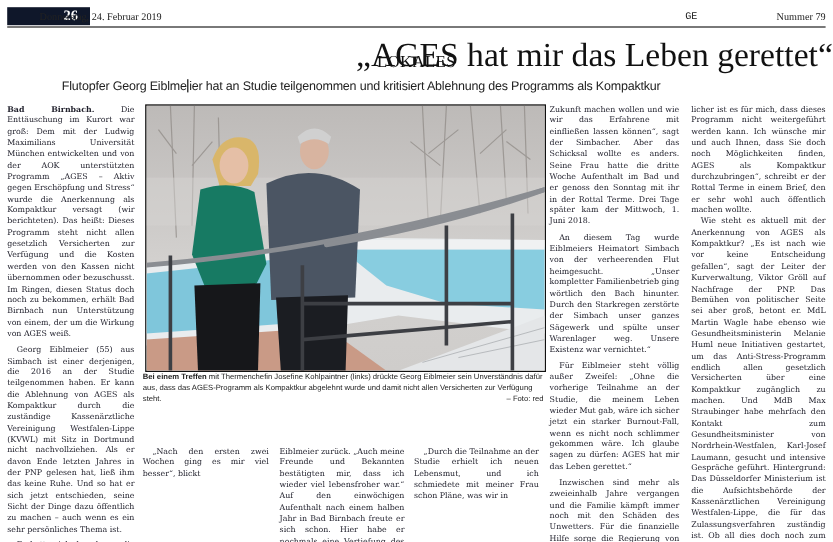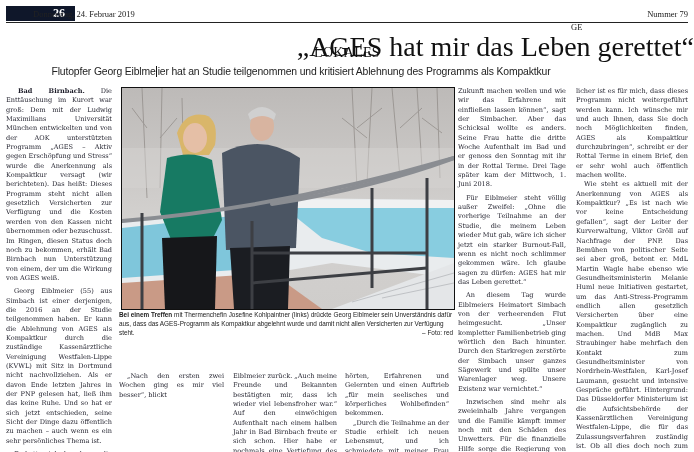--- a/index.html
+++ b/index.html
@@ -17,39 +17,39 @@
       font-weight: bold; font-size: 12px; line-height: 15px; text-align: center; padding-left: 37px;
     }
     .date {
       position: absolute; left: 27px; top: 3px;
       font-family: "Liberation Serif", serif; font-size: 8.5px; color: #222;
     }
     .section {
       position: absolute; left: 0; width: 682px; top: -1px; text-align: center;
       font-family: "Liberation Serif", serif; font-size: 14px; letter-spacing: 0.3px; color: #111; margin-top: 40px;
     }
-    .edition { position: absolute; left: 565px; top: 16px; font-family: Liberation Serif, serif; font-size: 8.5px; }
+    .edition { position: absolute; left: 565px; top: 3px; font-family: Liberation Mono, monospace; font-size: 8.5px; }
     .issue { position: absolute; right: 0; top: 3px; font-family: "Liberation Serif", serif; font-size: 8.5px; }
 
     .headline {
       position: absolute; left: 0; top: 30px; width: 694px; text-align: right;
       font-family: "Liberation Serif", serif; font-size: 28px; color: #111; line-height: 34px;
     }
     .subtitle {
       position: absolute; left: 0; top: 66px; width: 602px; text-align: center;
       font-family: "Liberation Sans", sans-serif; font-size: 10.4px; color: #222; letter-spacing: -0.15px;
     }
     .col {
       position: absolute; font-family: "DejaVu Serif", serif; font-size: 6.55px; line-height: 9.35px;
       color: #1e1e2a; text-align: justify; hyphens: manual;
     }
     .col p { margin: 0; text-indent: 8px; }
     .col p.first { text-indent: 0; }
     .col p.gap { margin-top: 4px; }
-    .dateline { font-weight: bold; margin-left: 12px; }
+    .dateline { font-weight: bold; }
     .col1 { left: 6px; top: 87px; width: 106px; }
     .col2 { left: 119px; top: 372px; width: 105px; }
     .col3 { left: 233px; top: 372px; width: 104px; }
     .col4 { left: 345px; top: 372px; width: 104px; }
     .col5 { left: 458px; top: 87px; width: 108px; }
     .col6 { left: 576px; top: 87px; width: 112px; }
 
     .photo {
       position: absolute; left: 121px; top: 87px; width: 332px; height: 221px;
       border: 1px solid #111; overflow: hidden; background: #c8c6c4;
@@ -149,27 +149,26 @@
 
 <div class="col col2">
   <p>„Nach den ersten zwei Wochen ging es mir viel besser“, blickt</p>
 </div>
 
 <div class="col col3">
   <p class="first">Eiblmeier zurück. „Auch meine Freunde und Bekannten bestätigten mir, dass ich wieder viel lebensfroher war.“ Auf den einwöchigen Aufenthalt nach einem halben Jahr in Bad Birnbach freute er sich schon. Hier habe er nochmals eine Vertiefung des Ge-</p>
 </div>
 
 <div class="col col4">
-  <p class="first">hörten, Erfahrenen und Gelernten und einen Auftrieb „für mein seelisches und körperliches Wohlbefinden“ bekommen.</p>
   <p>„Durch die Teilnahme an der Studie erhielt ich neuen Lebensmut, und ich schmiedete mit meiner Frau schon Pläne, was wir in</p>
 </div>
 
 <div class="col col5">
   <p class="first">Zukunft machen wollen und wie wir das Erfahrene mit einfließen lassen können“, sagt der Simbacher. Aber das Schicksal wollte es anders. Seine Frau hatte die dritte Woche Aufenthalt im Bad und er genoss den Sonntag mit ihr in der Rottal Terme. Drei Tage später kam der Mittwoch, 1. Juni 2018.</p>
+  <p class="gap">An diesem Tag wurde Eiblmeiers Heimatort Simbach von der verheerenden Flut heimgesucht. „Unser kompletter Familienbetrieb ging wörtlich den Bach hinunter. Durch den Starkregen zerstörte der Simbach unser ganzes Sägewerk und spülte unser Warenlager weg. Unsere Existenz war vernichtet.“</p>
   <p class="gap">Für Eiblmeier steht völlig außer Zweifel: „Ohne die vorherige Teilnahme an der Studie, die meinem Leben wieder Mut gab, wäre ich sicher jetzt ein starker Burnout-Fall, wenn es nicht noch schlimmer gekommen wäre. Ich glaube sagen zu dürfen: AGES hat mir das Leben gerettet.“</p>
-  <p class="gap">An diesem Tag wurde Eiblmeiers Heimatort Simbach von der verheerenden Flut heimgesucht. „Unser kompletter Familienbetrieb ging wörtlich den Bach hinunter. Durch den Starkregen zerstörte der Simbach unser ganzes Sägewerk und spülte unser Warenlager weg. Unsere Existenz war vernichtet.“</p>
   <p class="gap">Inzwischen sind mehr als zweieinhalb Jahre vergangen und die Familie kämpft immer noch mit den Schäden des Unwetters. Für die finanzielle Hilfe sorge die Regierung von Niederbayern, sagt der Simbacher. „Aber wenn wir krank wären, würde das ganze Geld nichts nützen.“ Sowohl seine Frau als er selbst würden immer noch vom Aufenthalt in Bad Birnbach zehren. „Umso unverständ-</p>
 </div>
 
 <div class="col col6">
   <p class="first">licher ist es für mich, dass dieses Programm nicht weitergeführt werden kann. Ich wünsche mir und auch Ihnen, dass Sie doch noch Möglichkeiten finden, AGES als Kompaktkur durchzubringen“, schreibt er der Rottal Terme in einem Brief, den er sehr wohl auch öffentlich machen wollte.</p>
   <p>Wie steht es aktuell mit der Anerkennung von AGES als Kompaktkur? „Es ist nach wie vor keine Entscheidung gefallen“, sagt der Leiter der Kurverwaltung, Viktor Gröll auf Nachfrage der PNP. Das Bemühen von politischer Seite sei aber groß, betont er. MdL Martin Wagle habe ebenso wie Gesundheitsministerin Melanie Huml neue Initiativen gestartet, um das Anti-Stress-Programm endlich allen gesetzlich Versicherten über eine Kompaktkur zugänglich zu machen. Und MdB Max Straubinger habe mehrfach den Kontakt zum Gesundheitsminister von Nordrhein-Westfalen, Karl-Josef Laumann, gesucht und intensive Gespräche geführt. Hintergrund: Das Düsseldorfer Ministerium ist die Aufsichtsbehörde der Kassenärztlichen Vereinigung Westfalen-Lippe, die für das Zulassungsverfahren zuständig ist. Ob all dies doch noch zum Erfolg führt, ist offen. Feststeht, und das haben die Verantwortlichen im Kurort bereits klargemacht: Sollte es beim Nein aus Westfalen-Lippe bleiben, will man die Ablehnung juristisch anfechten.   – red/wa</p>
 </div>
 
 </body></html>

